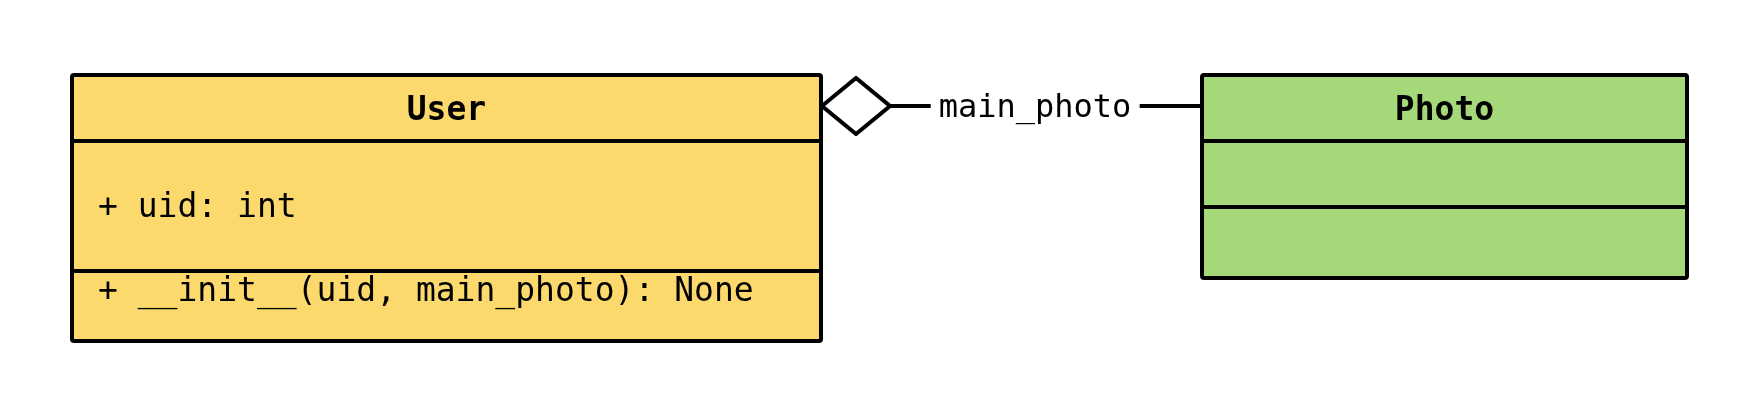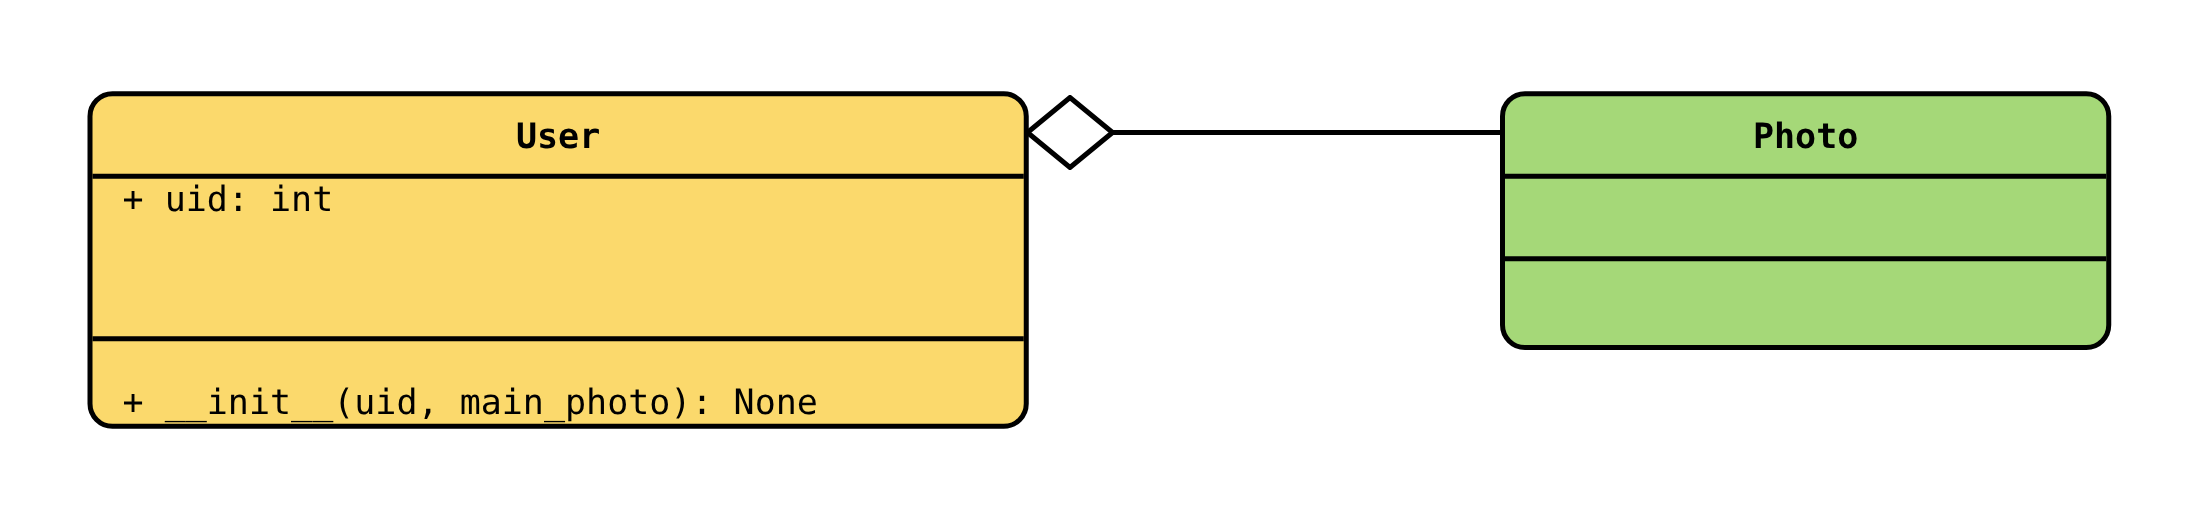--- a/index.html
+++ b/index.html
@@ -19,24 +19,24 @@
     background: var(--background);
     overflow: hidden;
     font-family: "DejaVu Sans Mono", "Liberation Mono", monospace;
     color: var(--text);
   }
 
   .uml-class {
     position: absolute;
     box-sizing: border-box;
     border: 4px solid var(--stroke);
-    border-radius: 20px;
+    border-radius: 4px;
     display: flex;
     flex-direction: column;
-    font-size: 28px;
+    font-size: 33px;
   }
 
   .user-class {
     left: 70px; top: 73px;
     width: 753px; height: 270px;
     background: var(--user-fill);
   }
 
   .photo-class {
     left: 1200px; top: 73px;
@@ -52,29 +52,29 @@
     align-items: center;
     justify-content: center;
     font-weight: bold;
   }
 
   .user-class .attrs {
     height: 130px;
     border-top: 4px solid var(--stroke);
     display: flex;
     flex-direction: column;
-    justify-content: flex-start;
+    justify-content: center;
     padding-left: 24px;
   }
   .user-class .methods {
     height: 70px;
     border-top: 4px solid var(--stroke);
     display: flex;
     flex-direction: column;
-    justify-content: flex-end;
+    justify-content: flex-start;
     padding-left: 24px;
   }
 
   .photo-class .attrs {
     height: 66px;
     border-top: 4px solid var(--stroke);
   }
   .photo-class .methods {
     flex: 1;
     border-top: 4px solid var(--stroke);
@@ -128,20 +128,21 @@
       <div class="code-line"><span>+ __init__(uid, main_photo): None</span></div>
     </div>
   </div>
 
   <svg class="diamond" viewBox="0 0 72 60" aria-hidden="true">
     <polygon points="2,30 36,2 70,30 36,58"></polygon>
   </svg>
 
   <div class="connector"></div>
 
+  <div class="edge-label">main_photo</div>
 
   <div class="uml-class photo-class">
     <div class="compartment title">
       <span>Photo</span>
     </div>
     <div class="compartment attrs"></div>
     <div class="compartment methods"></div>
   </div>
 
 </div>

